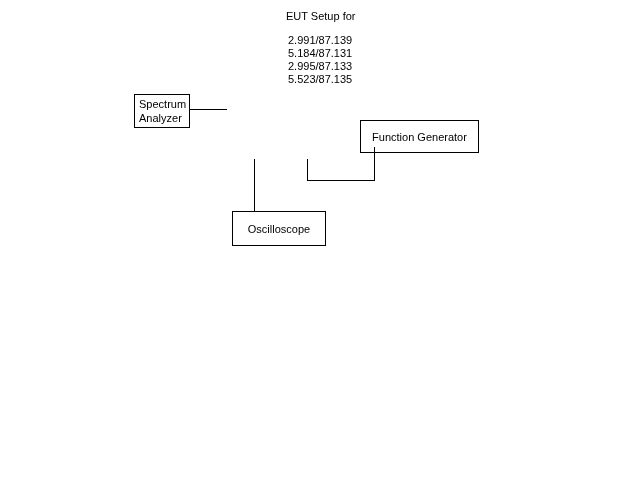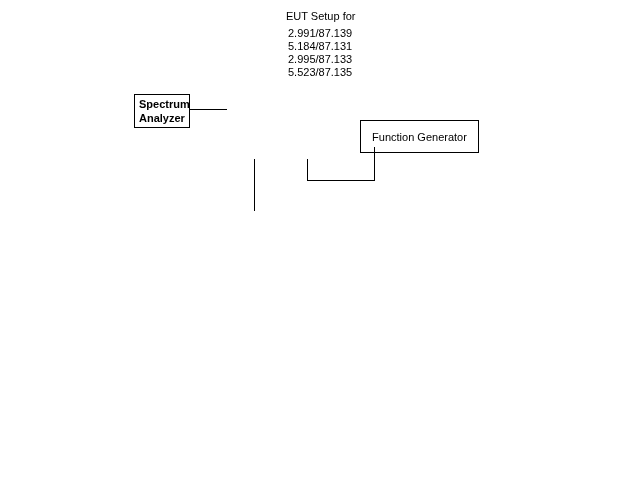--- a/index.html
+++ b/index.html
@@ -27,31 +27,30 @@
   .node.centered {
     display: flex;
     align-items: center;
     justify-content: center;
     text-align: center;
   }
   #sa-box {
     left: 134px; top: 94px; width: 56px; height: 34px;
     padding: 2px 2px 0 4px;
     line-height: 14px;
-    font-weight: bold;
   }
   #eut-box  { left: 227px; top: 94px;  width: 106px; height: 65px; }
   #fg-box   { left: 360px; top: 120px; width: 119px; height: 33px; }
   #osc-box  { left: 232px; top: 211px; width: 94px;  height: 35px; }
   #diagram-title {
     left: 246px; top: 10px;
     white-space: nowrap;
   }
   #readings {
-    left: 248px; top: 27px;
+    left: 248px; top: 34px;
   }
   #readings .reading-line {
     height: 13px;
     line-height: 13px;
     white-space: nowrap;
   }
   .connector {
     position: absolute;
     background: #000000;
   }
@@ -73,20 +72,21 @@
     <div class="reading-line">5.184/87.131</div>
     <div class="reading-line">2.995/87.133</div>
     <div class="reading-line">5.523/87.135</div>
   </div>
 
   <div id="sa-box" class="node">Spectrum Analyzer</div>
 
 
   <div id="fg-box" class="node centered">Function Generator</div>
 
+  <div id="osc-box" class="node centered">Oscilloscope</div>
 
   <div id="line-sa-eut" class="connector"></div>
   <div id="line-eut-osc" class="connector"></div>
   <div id="line-eut-down" class="connector"></div>
   <div id="line-horiz" class="connector"></div>
   <div id="line-fg-up" class="connector"></div>
 
 </div>
 
 </body></html>

